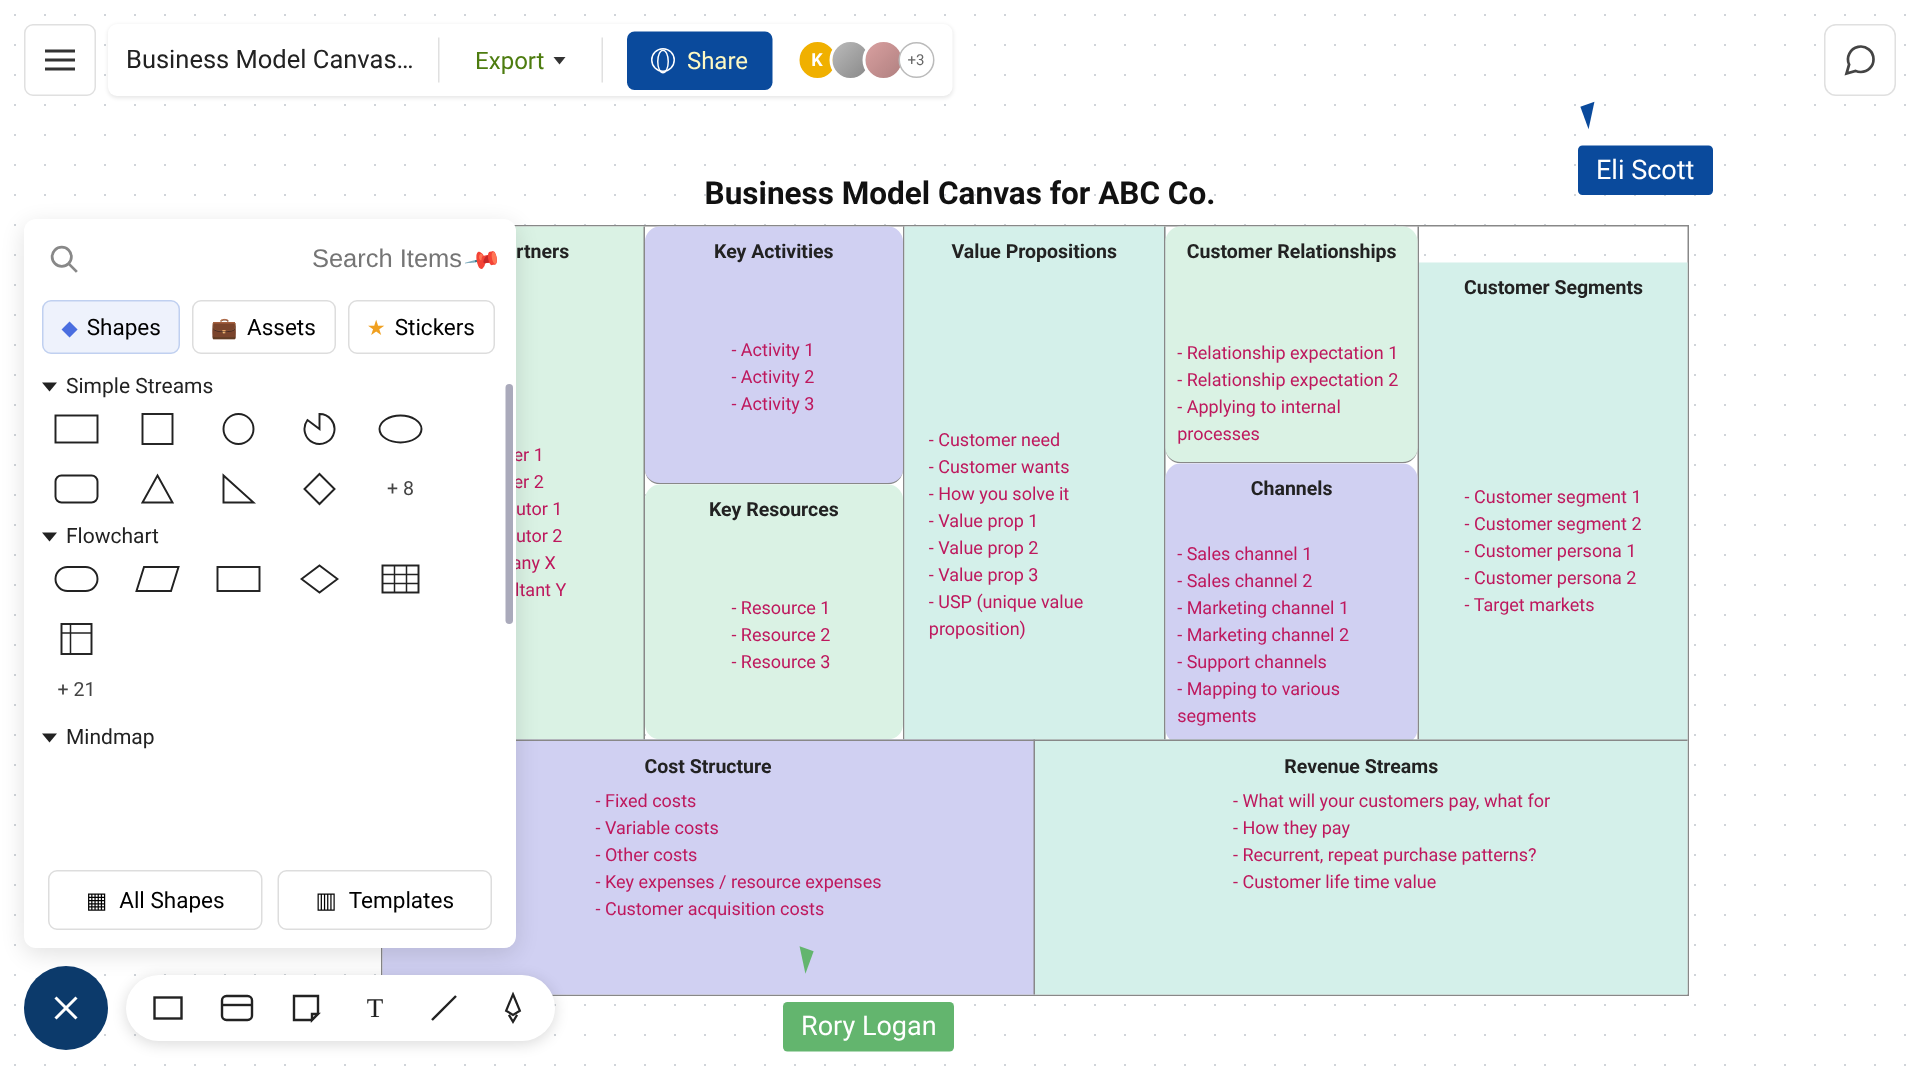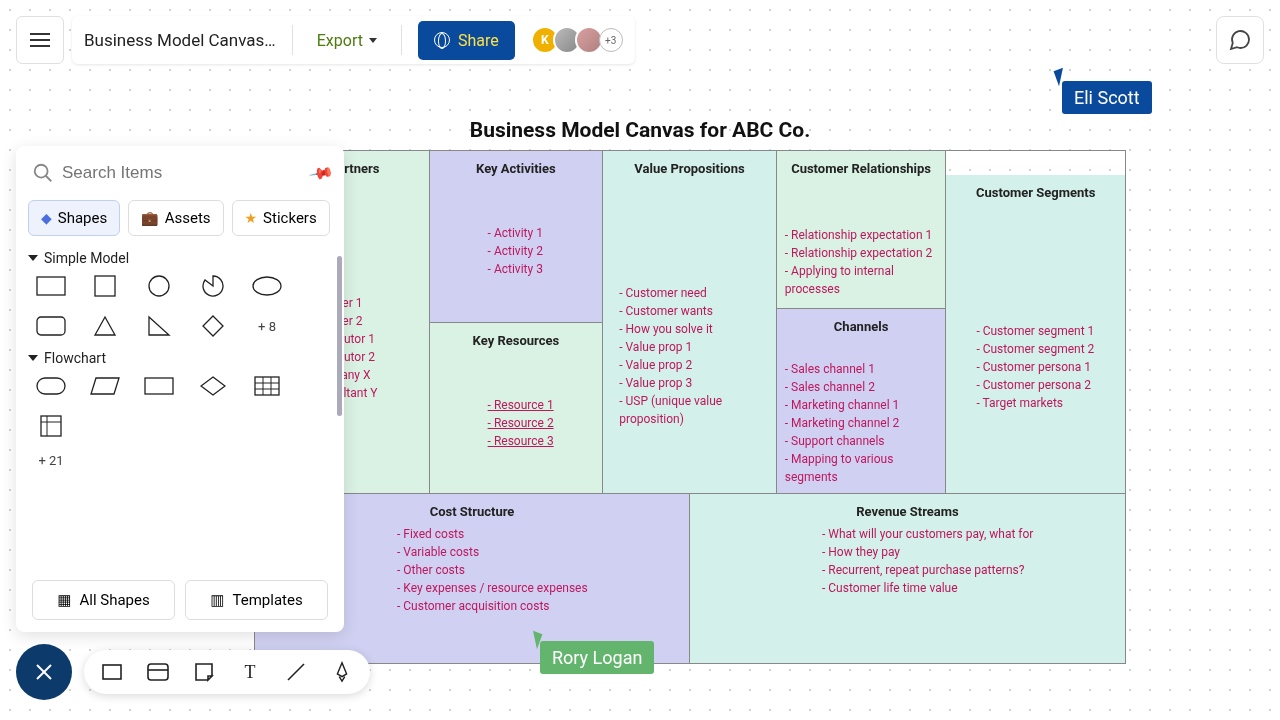--- a/index.html
+++ b/index.html
@@ -9,21 +9,21 @@
 
 .topbar { position: absolute; top: 16px; left: 16px; display: flex; align-items: center; gap: 8px; }
 .hamburger { width: 48px; height: 48px; background: #fff; border: 1px solid #e0e0e0; border-radius: 6px; display: flex; align-items: center; justify-content: center; cursor: pointer; }
 .hamburger-lines { display: flex; flex-direction: column; gap: 4px; }
 .hamburger-lines span { width: 20px; height: 2px; background: #333; }
 .title-group { background: #fff; border-radius: 6px; display: flex; align-items: center; height: 48px; padding: 0 12px; gap: 16px; box-shadow: 0 1px 3px rgba(0,0,0,0.1); }
 .doc-title { font-size: 17px; color: #222; max-width: 200px; white-space: nowrap; overflow: hidden; text-overflow: ellipsis; }
 .vdiv { width: 1px; height: 30px; background: #e0e0e0; }
 .export-btn { display: flex; align-items: center; gap: 6px; font-size: 16px; color: #4d7c0f; cursor: pointer; padding: 6px 8px; border-radius: 4px; }
 .caret-down { width: 0; height: 0; border-left: 4px solid transparent; border-right: 4px solid transparent; border-top: 5px solid #333; }
-.share-btn { background: #0a4a9c; color: #fde047; border-radius: 5px; padding: 10px 16px; display: flex; align-items: center; gap: 8px; font-size: 16px; cursor: pointer; }
+.share-btn { background: #0a4a9c; color: #fef9c3; border-radius: 5px; padding: 10px 16px; display: flex; align-items: center; gap: 8px; font-size: 16px; cursor: pointer; }
 .globe { width: 16px; height: 16px; border: 1.5px solid #fff; border-radius: 50%; position: relative; }
 .globe::before { content: ""; position: absolute; left: 50%; top: 0; width: 6px; height: 14px; border: 1.5px solid #fff; border-radius: 50%; transform: translateX(-50%); }
 .avatars { display: flex; align-items: center; gap: -6px; }
 .avatar { width: 28px; height: 28px; border-radius: 50%; border: 2px solid #fff; margin-left: -6px; font-size: 12px; font-weight: bold; display: flex; align-items: center; justify-content: center; color: #fff; }
 .avatar.a1 { background: #f0b000; margin-left: 0; }
 .avatar.a2 { background: linear-gradient(135deg,#bbb,#888); }
 .avatar.a3 { background: linear-gradient(135deg,#d9a0a0,#b08080); }
 .avatar-more { width: 24px; height: 24px; border-radius: 50%; border: 1px solid #bbb; margin-left: -4px; font-size: 10px; color: #666; display: flex; align-items: center; justify-content: center; background: #fff; }
 
 .chat-btn { position: absolute; top: 16px; right: 16px; width: 48px; height: 48px; background: #fff; border: 1px solid #e0e0e0; border-radius: 8px; display: flex; align-items: center; justify-content: center; cursor: pointer; }
@@ -33,21 +33,21 @@
 .canvas { position: absolute; top: 150px; left: 254px; width: 872px; border: 1px solid #888; }
 .row1 { display: flex; height: 342px; }
 .row2 { display: flex; height: 170px; }
 .col { border-right: 1px solid #888; padding: 10px 8px; }
 .col:last-child { border-right: none; }
 .col-head { font-size: 13px; font-weight: 700; text-align: center; color: #222; margin-bottom: 8px; }
 .col-list { font-size: 12px; color: #be185d; line-height: 1.5; }
 .col-list div::before { content: "- "; }
 .col.partners { width: 175px; background: #daf2e4; }
 .col.split { width: 174px; display: flex; flex-direction: column; padding: 0; }
-.sub { flex: 1; border-bottom: 1px solid #888; padding: 10px 8px; }
+.sub { flex: 1; border-bottom: 1px solid #888; padding: 10px 8px; border-radius: 10px; }
 .sub:last-child { border-bottom: none; }
 .sub.activities { background: #d0d0f2; }
 .sub.resources { background: #daf2e4; }
 .col.value { width: 174px; background: #d4f0ea; }
 .col.split2 { width: 170px; display: flex; flex-direction: column; padding: 0; }
 .sub.rel { background: #daf2e4; }
 .sub.channels { background: #d0d0f2; flex: 1.3; }
 .col.segments { width: 179px; background: #d4f0ea; margin-top: 24px; }
 .bottom { border-top: 1px solid #888; padding: 10px 12px; }
 .bottom:first-child { border-right: 1px solid #888; }
@@ -56,37 +56,37 @@
 .bottom .col-head { text-align: center; margin-bottom: 6px; }
 .bottom .col-list { padding-left: 130px; }
 .bottom.revenue .col-list { padding-left: 120px; }
 .activities .col-list, .resources .col-list { padding-left: 50px; }
 .partners .col-list { padding-left: 40px; padding-top: 110px; }
 .value .col-list { padding-top: 100px; padding-left: 8px; }
 .rel .col-list { padding-top: 42px; }
 .channels .col-list { padding-top: 18px; }
 .segments .col-list { padding-top: 114px; padding-left: 22px; }
 .activities .col-list { padding-top: 40px; }
-.resources .col-list { padding-top: 40px; text-decoration: underline; }
-
-
-.cursor-label { position: absolute; display: flex; align-items: flex-start; }
+.resources .col-list { padding-top: 40px; }
+
+
+.cursor-label { position: absolute; display: flex; align-items: flex-start; flex-direction: column; }
 .lbl { color: #fff; padding: 6px 12px; font-size: 18px; border-radius: 3px; }
 .eli { top: 69px; left: 1056px; }
 .eli .lbl { background: #0a4a9c; margin-top: 12px; margin-left: -4px; }
 .eli-arrow { border-top: 16px solid #0a4a9c; border-right: 10px solid transparent; transform: rotate(-20deg); }
 .rory { top: 632px; left: 522px; }
-.rory .lbl { background: #63b56e; margin-top: 9px; }
+.rory .lbl { background: #63b56e; margin-top: 20px; }
 .rory-arrow { border-top: 16px solid #63b56e; border-left: 10px solid transparent; transform: rotate(20deg); margin-left:8px; }
 
 
 .panel { position: absolute; top: 146px; left: 16px; width: 328px; height: 486px; background: #fff; border-radius: 8px; box-shadow: 0 4px 16px rgba(0,0,0,0.12); padding: 12px; overflow: hidden; }
 .panel-top { display: flex; align-items: center; justify-content: space-between; margin-bottom: 12px; }
 .search-wrap { display: flex; align-items: center; gap: 8px; flex: 1; padding: 4px; }
-.search-input { border: none; font-size: 17px; color: #000000; outline: none; flex: 1; }
+.search-input { border: none; font-size: 17px; color: #000000; outline: none; flex: 1; text-align: right; }
 .pin { color: #bbb; transform: rotate(35deg); font-size: 16px; }
 .tabs { display: flex; gap: 8px; margin-bottom: 10px; }
 .tab { border: 1px solid #ddd; border-radius: 6px; padding: 8px 12px; font-size: 15px; display: flex; align-items: center; gap: 6px; cursor: pointer; background: #fff; }
 .tab.active { background: #eef2fc; border-color: #c0d0f0; }
 .tab .ticon { font-size: 14px; }
 .section-head { display: flex; align-items: center; gap: 6px; font-size: 14px; color: #222; margin: 14px 0 10px; }
 .tri { width: 0; height: 0; border-left: 5px solid transparent; border-right: 5px solid transparent; border-top: 6px solid #222; }
 .shape-grid { display: flex; flex-wrap: wrap; gap: 20px 24px; padding-left: 8px; }
 .shp { width: 30px; height: 20px; display: flex; align-items: center; justify-content: center; cursor: pointer; }
 .plus-more { font-size: 13px; color: #444; display: flex; align-items: center; }
@@ -267,21 +267,21 @@
         <span>Assets</span>
       </div>
     <div class="tab">
         <span class="ticon" style="color:#f0a020">★</span>
         <span>Stickers</span>
       </div>
   </div>
 
   <div class="section-head">
       <span class="tri"></span>
-      <span>Simple Model</span>
+      <span>Simple Streams</span>
     </div>
   <div class="shape-grid">
     <div class="shp">
         <svg width="30" height="20">
           <rect x="1" y="1" width="28" height="18" fill="none" stroke="#222" stroke-width="1.3"></rect>
         </svg>
       </div>
     <div class="shp">
         <svg width="22" height="22">
           <rect x="1" y="1" width="20" height="20" fill="none" stroke="#222" stroke-width="1.3"></rect>
@@ -364,20 +364,24 @@
           <rect x="1" y="1" width="20" height="20" fill="none" stroke="#222" stroke-width="1.3"></rect>
           <line x1="7" y1="1" x2="7" y2="21" stroke="#222"></line>
           <line x1="1" y1="7" x2="21" y2="7" stroke="#222"></line>
         </svg>
       </div>
   </div>
   <div class="shape-grid" style="margin-top:14px;">
     <div class="shp plus-more">+ 21</div>
   </div>
 
+  <div class="section-head">
+      <span class="tri"></span>
+      <span>Mindmap</span>
+    </div>
 
   <div class="panel-footer">
     <div class="pfbtn">
         <span>▦</span>
         <span>All Shapes</span>
       </div>
     <div class="pfbtn">
         <span>▥</span>
         <span>Templates</span>
       </div>

